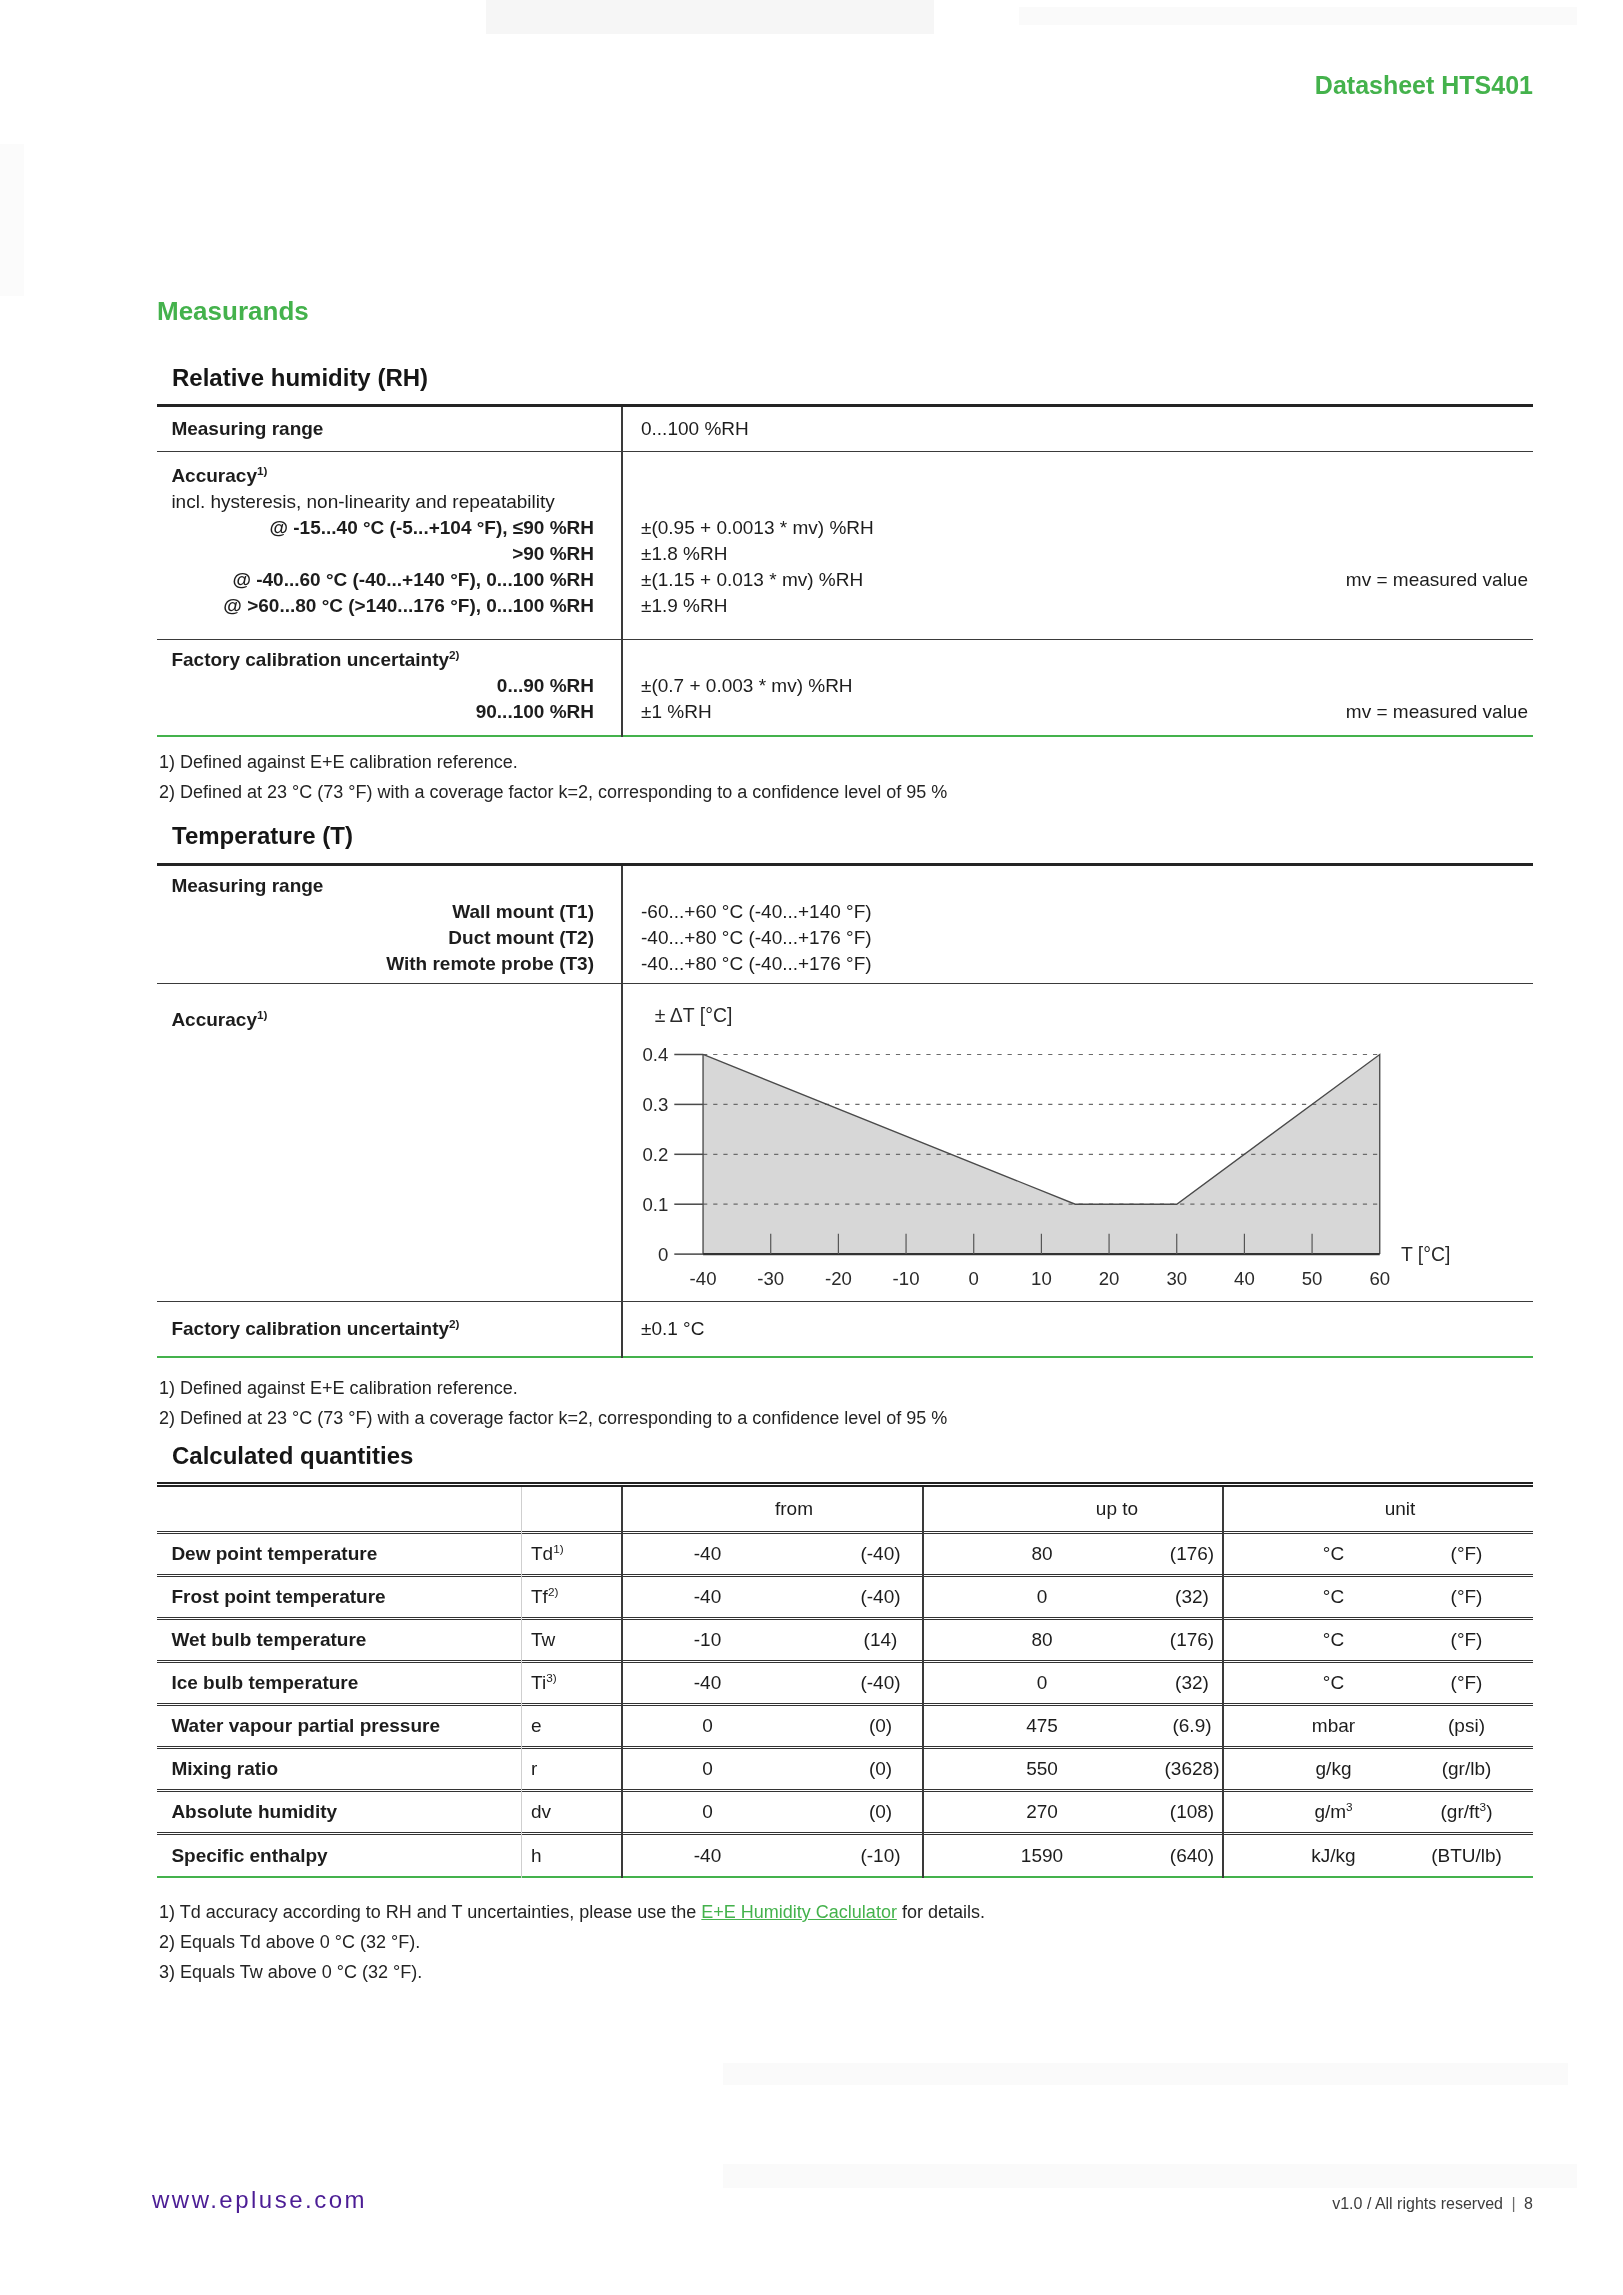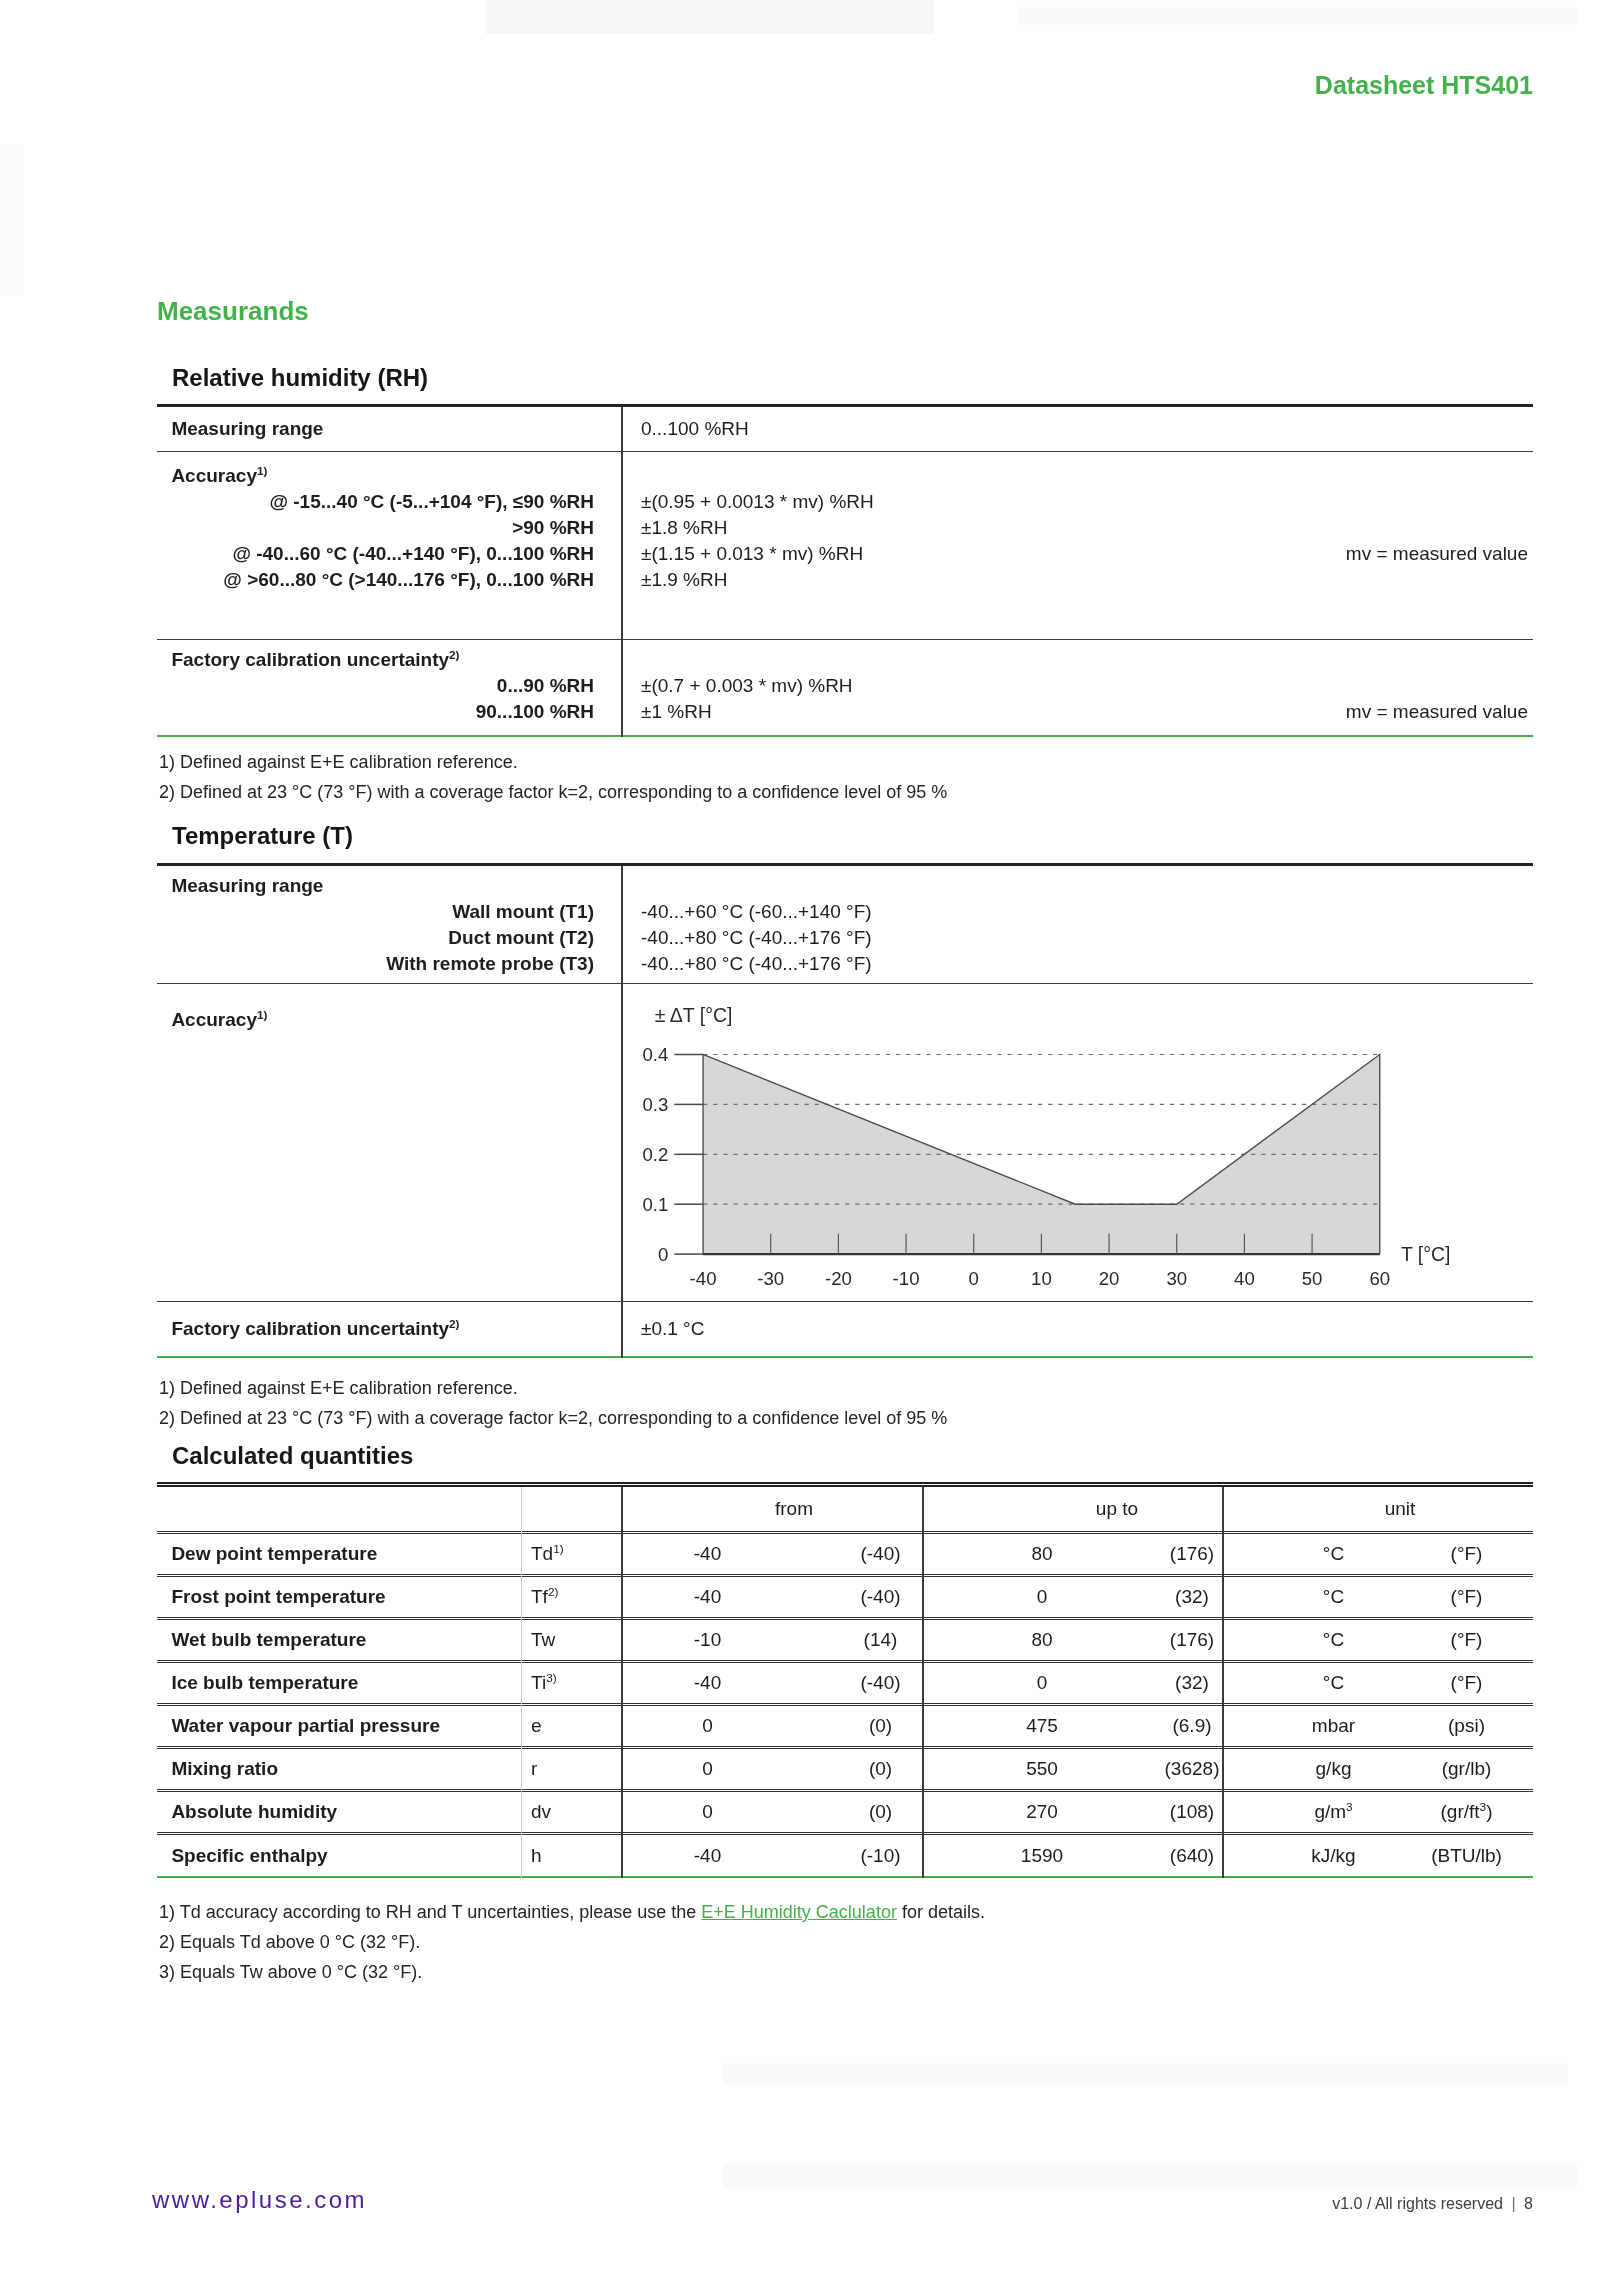--- a/index.html
+++ b/index.html
@@ -92,20 +92,23 @@
         <span class="cond">Measuring range</span>
         <span class="val">0...100 %RH</span>
       </div>
     </div>
     <div class="trow" style="height:188px;padding-top:11px;">
       <div>
           <div class="tline">
             <span class="cond ">Accuracy<sup>1)</sup></span>
           </div>
           <div class="tline">
+            <span class="cond pln">incl. hysteresis, non-linearity and repeatability</span>
+          </div>
+          <div class="tline">
             <span class="cond rgt">@ -15...40 °C (-5...+104 °F),  ≤90 %RH</span>
             <span class="val">±(0.95 + 0.0013 * mv) %RH</span>
           </div>
           <div class="tline">
             <span class="cond rgt">&gt;90 %RH</span>
             <span class="val">±1.8 %RH</span>
           </div>
           <div class="tline">
             <span class="cond rgt">@ -40...60 °C (-40...+140 °F), 0...100 %RH</span>
             <span class="val">±(1.15 + 0.013 * mv) %RH</span>
@@ -144,21 +147,21 @@
 
   <div class="tbl" style="top:863px;">
     <div class="vln" style="left:464px;"></div>
     <div class="trow" style="height:118px;padding-top:6.8px;">
       <div>
           <div class="tline">
             <span class="cond ">Measuring range</span>
           </div>
           <div class="tline">
             <span class="cond rgt">Wall mount (T1)</span>
-            <span class="val">-40...+60 °C (-60...+140 °F)</span>
+            <span class="val">-60...+60 °C (-40...+140 °F)</span>
           </div>
           <div class="tline">
             <span class="cond rgt">Duct mount (T2)</span>
             <span class="val">-40...+80 °C (-40...+176 °F)</span>
           </div>
           <div class="tline">
             <span class="cond rgt">With remote probe (T3)</span>
             <span class="val">-40...+80 °C (-40...+176 °F)</span>
           </div>
         </div>

